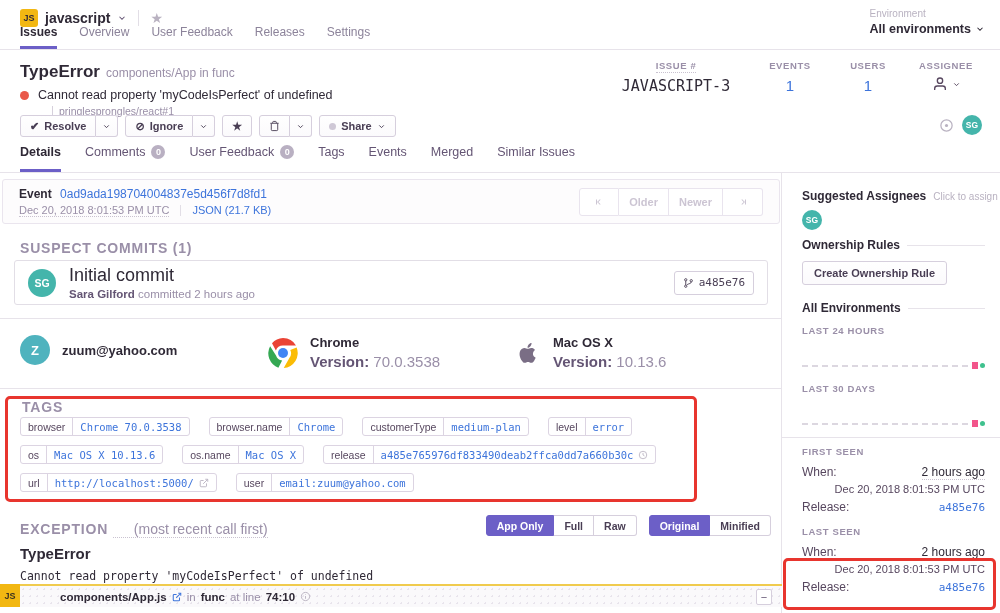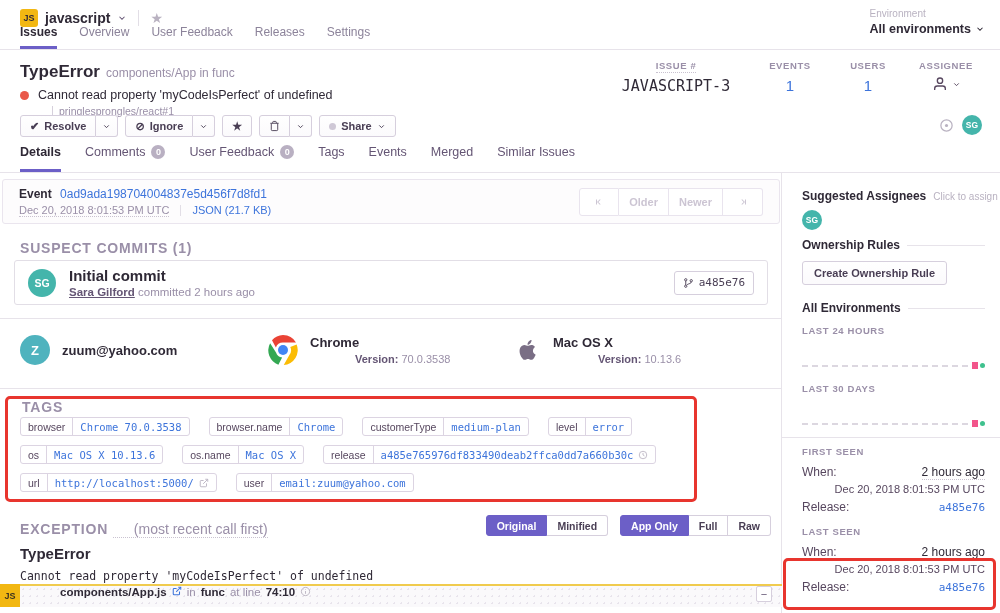--- a/index.html
+++ b/index.html
@@ -81,33 +81,33 @@
   .pager .pbtn { height:28px; min-width:40px; padding:0 10px; background:#fff; border:1px solid #e9e4ee; border-left:none;
     color:#ccc5d3; font-size:11px; font-weight:bold; display:flex; align-items:center; justify-content:center; }
   .pager .pbtn:first-child { border-left:1px solid #e9e4ee; border-radius:3px 0 0 3px; }
   .pager .pbtn:last-child { border-radius:0 3px 3px 0; }
 
   .sec-label { position:absolute; left:20px; font-size:14px; letter-spacing:.8px; color:#9a8fa8; font-weight:bold; }
 
   
   .commit-card { position:absolute; top:87px; left:14px; width:754px; height:45px; border:1px solid #e2dee6; border-radius:3px;
     display:flex; align-items:center; padding:0 13px; gap:13px; }
-  .commit-txt .t { font-size:15px; font-weight:bold; }
+  .commit-txt .t { font-size:18px; font-weight:normal; }
   .commit-txt .m { font-size:11.5px; color:#9a8fa8; margin-top:2px; }
-  .commit-txt .m b { color:#645574; font-weight:bold;text-decoration:underline; }
+  .commit-txt .m b { color:#645574; font-weight:bold; }
   .sha-btn { margin-left:auto; height:24px; display:flex; align-items:center; gap:5px; border:1px solid #d6cfdd; border-radius:3px;
     padding:0 8px; font-size:11px; color:#493e54; background:#fff; cursor:pointer; }
 
   .hdiv { position:absolute; left:0; width:782px; border-top:1px solid #e7e3ea; }
 
   
   .context-row { position:absolute; top:152px; left:0; width:782px; height:60px; }
   .ctx-item { position:absolute; top:10px; display:flex; align-items:center; gap:12px; }
   .ctx-item .name { font-size:13px; font-weight:bold; }
-  .ctx-item .ver { font-size:11px; color:#9a8fa8; margin-top:3px;margin-left:45px; }
+  .ctx-item .ver { font-size:15px; color:#9a8fa8; margin-top:3px; }
   .ctx-item .ver b { color:#645574; }
 
   
   .tags-wrap { position:absolute; top:244px; left:20px; width:692px; display:flex; flex-wrap:wrap; gap:9px 19px; }
   .pill { display:inline-flex; align-items:stretch; border:1px solid #dcd4e2; border-radius:3px; overflow:hidden; height:19px; background:#fff; }
   .pill .k { font-size:10.5px; color:#57475f; padding:2px 7px; display:flex; align-items:center; }
   .pill .v { font-family:"DejaVu Sans Mono", monospace; font-size:10.5px; color:#3d74db; border-left:1px solid #dcd4e2;
     padding:2px 7px; display:flex; align-items:center; gap:5px; cursor:pointer; }
 
   
@@ -121,21 +121,21 @@
   .tbtn.active { background:#6c5fc7; border-color:#6c5fc7; color:#fff; }
   .exc-type { position:absolute; top:372px; left:20px; font-size:15px; font-weight:bold; }
   .exc-msg { position:absolute; top:396px; left:20px; font-family:"DejaVu Sans Mono", monospace; font-size:11.5px; color:#2f2936; }
 
   
   .frame-row { position:absolute; top:411px; left:0; width:782px; height:23px; display:flex; }
   .frame-badge { width:20px; height:23px; background:#f2b712; color:#3d3321; font-size:9px; font-weight:bold;
     display:flex; align-items:center; justify-content:center; }
   .frame-bar { flex:1; background:#faf9fb; border-top:2px solid #f0cb4e;
     background-image:radial-gradient(#e8e4ec 1px, transparent 1px); background-size:7px 7px;
-    display:flex; align-items:flex-start; gap:5px; padding:0 10px 0 40px; font-size:11.5px; color:#9a8fa8; }
+    display:flex; align-items:center; gap:5px; padding:0 10px 0 40px; font-size:11.5px; color:#9a8fa8; }
   .frame-bar b { color:#2f2936; }
   .frame-min { margin-left:auto; width:16px; height:16px; border:1px solid #d6cfdd; border-radius:2px; background:#fff;
     color:#645574; font-size:11px; line-height:14px; text-align:center; cursor:pointer; }
 
   
   .sb-h { display:flex; align-items:center; gap:7px; }
   .sb-h h6 { font-size:12px; font-weight:bold; color:#2f2936; white-space:nowrap; }
   .sb-h .hint { font-size:10px; color:#b9b2c1; white-space:nowrap; }
   .sb-h .line { flex:1; border-top:1px solid #e7e3ea; }
   .sb-label { font-size:9.5px; letter-spacing:.6px; color:#9a8fa8; font-weight:bold; }
@@ -433,27 +433,27 @@
           <span class="v">email:zuum@yahoo.com</span>
         </span>
       </div>
 
     <div class="sec-label" style="top:348px">
       <span>EXCEPTION</span>
       <span class="exc-note dotted">(most recent call first)</span>
     </div>
     <div class="toggles">
       <div class="tgroup">
-        <span class="tbtn active">Original</span>
-        <span class="tbtn">Minified</span>
-      </div>
-      <div class="tgroup">
         <span class="tbtn active">App Only</span>
         <span class="tbtn">Full</span>
         <span class="tbtn">Raw</span>
+      </div>
+      <div class="tgroup">
+        <span class="tbtn active">Original</span>
+        <span class="tbtn">Minified</span>
       </div>
     </div>
     <div class="exc-type">TypeError</div>
     <div class="exc-msg">Cannot read property 'myCodeIsPerfect' of undefined</div>
 
     <div class="frame-row">
       <span class="frame-badge">JS</span>
       <div class="frame-bar">
         <b>components/App.js</b>
         <svg width="10" height="10" viewBox="0 0 24 24" fill="none" stroke="#3d74db" stroke-width="2.5">

